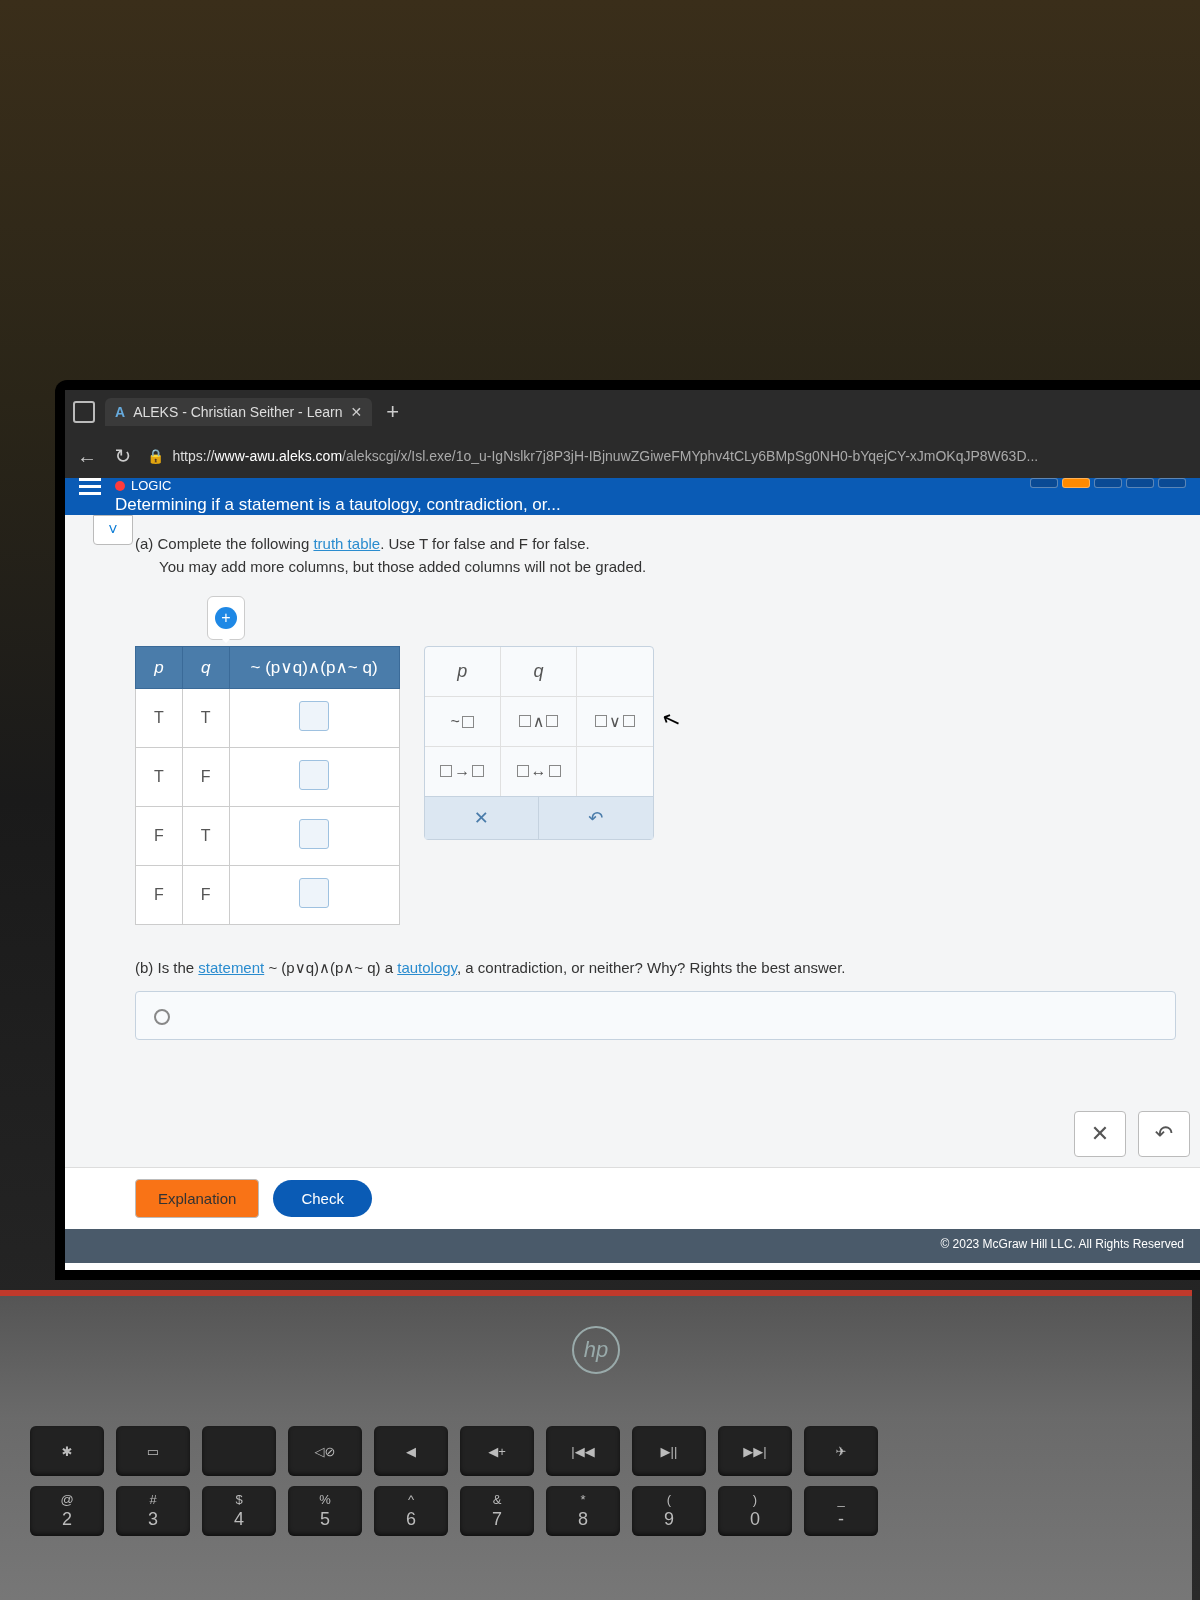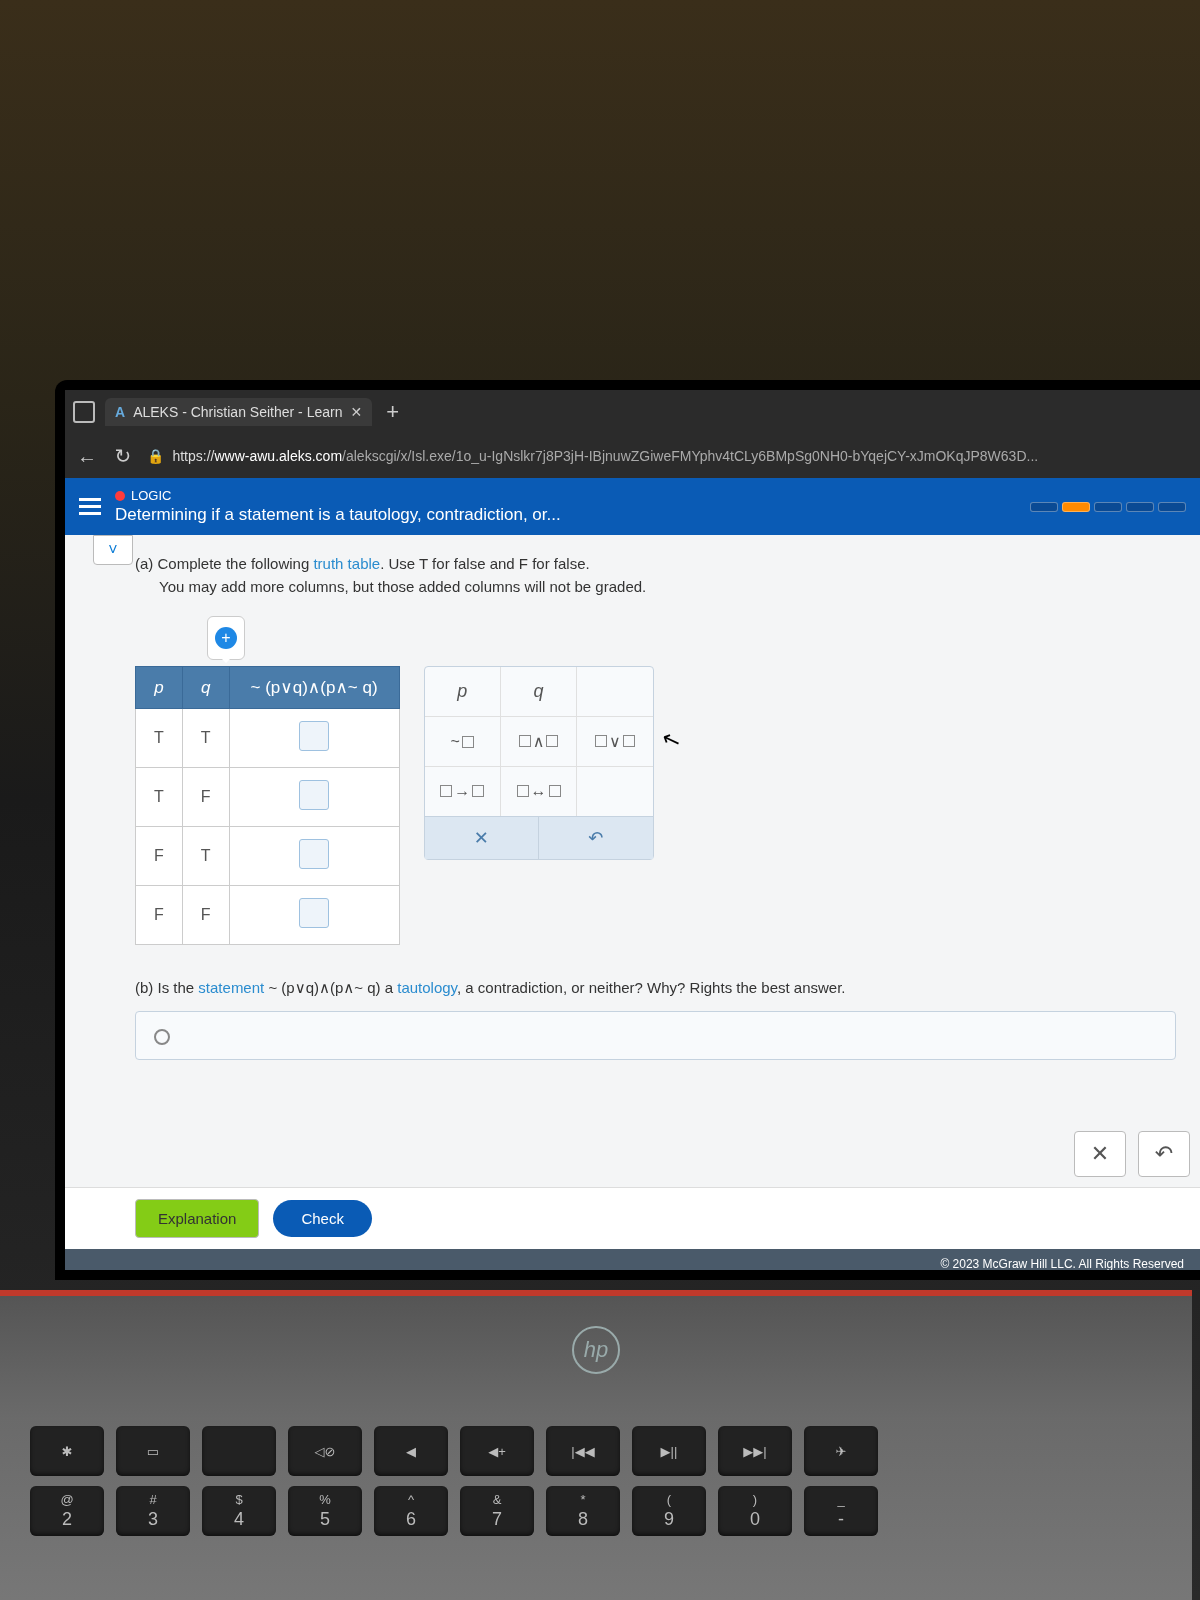--- a/index.html
+++ b/index.html
@@ -57,22 +57,21 @@
     white-space: nowrap; overflow: hidden;
   }
   .addr-bar .lock { font-size: 14px; }
   .addr-bar .domain { color: #fff; }
   .addr-bar .path { color: #aaa; }
   
   .topic-header {
     background: #0a5bb5;
     color: #fff;
     display: flex;
-    align-items: center;
-    padding: 10px 14px;
+    padding: 0 14px;
     gap: 14px;
   }
   .hamburger { display: flex; flex-direction: column; gap: 4px; }
   .hamburger span { width: 22px; height: 3px; background: #fff; }
   .topic-text .small { font-size: 13px; display: flex; align-items: center; gap: 6px; }
   .topic-text .small .dot { width: 10px; height: 10px; background: #ff3b3b; border-radius: 50%; display: inline-block; }
   .topic-text .title { font-size: 17px; margin-top: 2px; }
   .progress-slot { margin-left: auto; display: flex; gap: 4px; }
   .progress-slot span { width: 28px; height: 10px; border-radius: 3px; background: #0a4a94; border: 1px solid #fff5; }
   .progress-slot span.hl { background: #ff8a00; }
@@ -86,21 +85,21 @@
     position: relative;
   }
   .dropdown-toggle {
     position: absolute; left: 28px; top: 0;
     background: #fff; border: 1px solid #bbb; width: 40px; height: 30px;
     display: flex; align-items: center; justify-content: center;
     color: #0a7bd5; font-size: 16px; border-radius: 0 0 4px 4px;
   }
   .part-label { font-weight: normal; }
   .instruction { color: #333; line-height: 1.5; }
-  .link { color: #2a8ccf; }
+  .link { color: #2a8ccf; text-decoration: underline; }
   .add-col-indicator {
     margin: 18px 0 6px 72px; width: 38px; height: 44px;
     background: #fff; border: 1px solid #ccc; border-radius: 6px;
     display: flex; align-items: center; justify-content: center; position: relative;
   }
   .add-col-indicator::after {
     content: ""; position: absolute; bottom: -10px; left: 50%; transform: translateX(-50%);
     border: 6px solid transparent; border-top-color: #fff;
   }
   .plus-circle { width: 22px; height: 22px; background: #1e88e5; border-radius: 50%; color: #fff; display: flex; align-items: center; justify-content: center; font-size: 16px; }
@@ -157,21 +156,21 @@
     width: 52px; height: 46px; background: #fff; border: 1px solid #bbb;
     display: flex; align-items: center; justify-content: center; font-size: 22px;
     color: #555; border-radius: 4px;
   }
   
   .footer-actions {
     background: #fff; border-top: 1px solid #ddd; padding: 12px 24px 12px 70px;
     display: flex; gap: 14px; align-items: center; height: 62px;
   }
   .btn-outline {
-    border: 1px solid #bbb; background: #84cc16; padding: 10px 22px;
+    border: 1px solid #bbb; background: #f97316; padding: 10px 22px;
     border-radius: 4px; color: #333; font-size: 15px;
   }
   .btn-primary {
     background: #0a5bb5; color: #fff; padding: 10px 28px;
     border-radius: 20px; font-size: 15px; border: none; text-align: right;
   }
   .copyright {
     background: #4a5a6a; color: #fff; font-size: 12px; text-align: right;
     padding: 8px 16px; height: 34px;
   }

